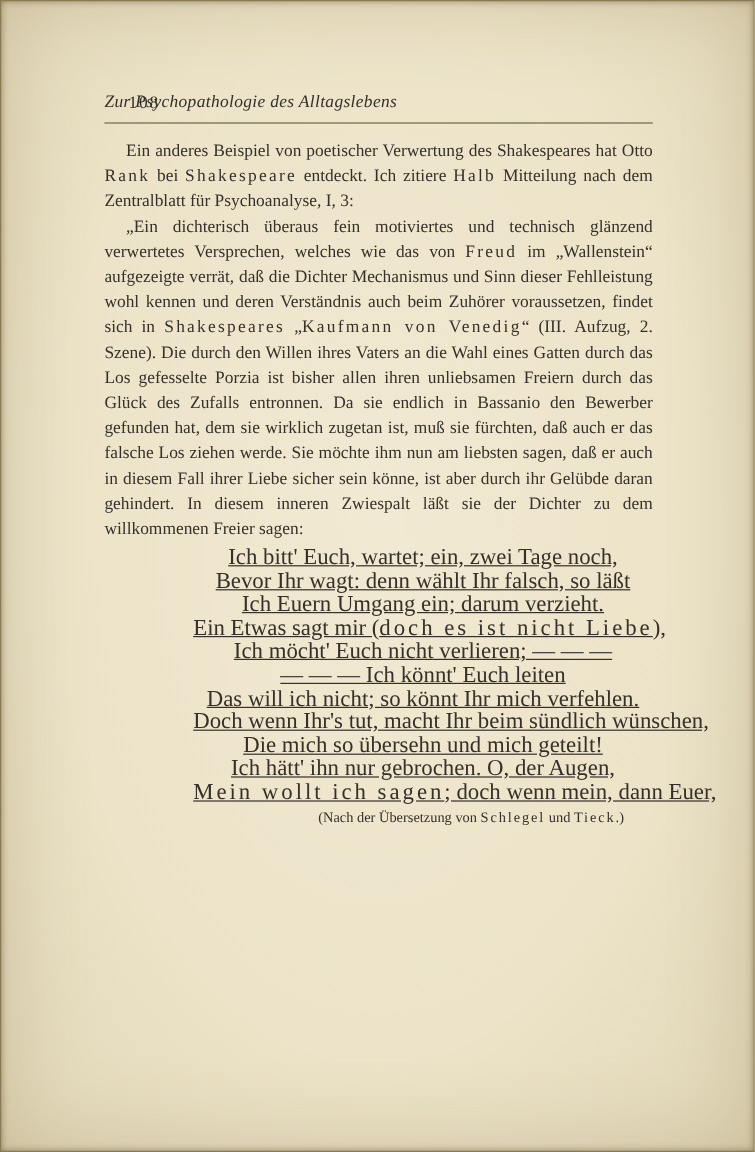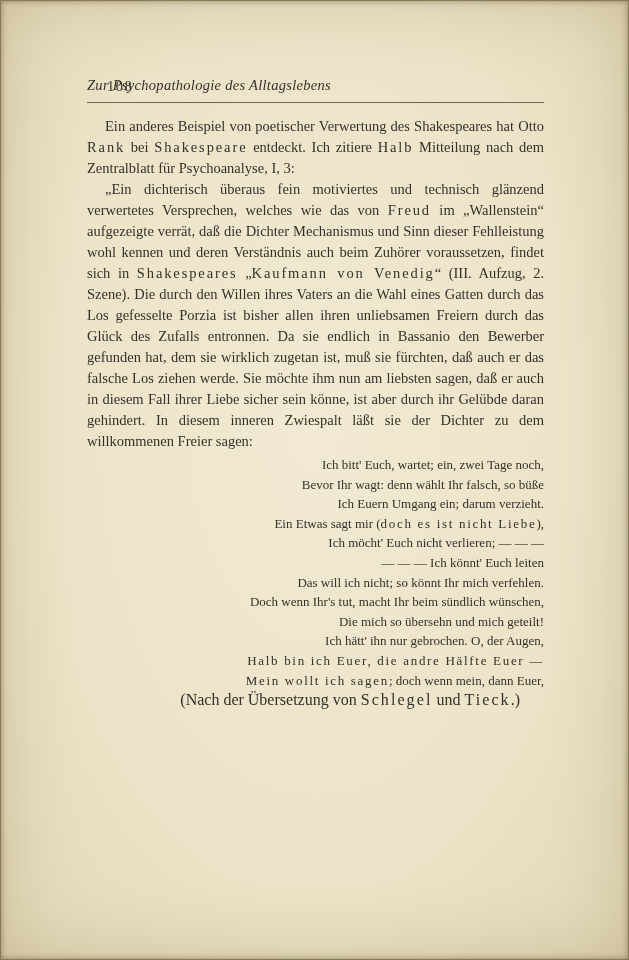--- a/index.html
+++ b/index.html
@@ -45,53 +45,53 @@
   .text-body{
     margin-top:13px;
     font-size:14.5px;line-height:21px;
     text-align:justify;
   }
   .para{margin:0;}
   .para.indent{text-indent:18px;}
   .sperr{letter-spacing:.13em;}
   .verse{
     margin:3px 0 0 74px;
-    font-size:13px;line-height:19.6px;
-    text-align:right;
+    font-size:19px;line-height:19.6px;
+    text-align:center;
+    text-decoration:underline;
   }
   .verse-line{white-space:nowrap;}
   .attribution{
-    font-size:16px;line-height:18px;
+    font-size:12px;line-height:18px;
     text-align:right;padding-right:24px;
     margin:1px 0 4px 0;
   }
 </style>
 </head>
 <body>
 
 <div class="scan">
   <div class="page">
     <div class="header">
       <span class="pageno">108</span>
       <span class="running">Zur Psychopathologie des Alltagslebens</span>
     </div>
     <hr class="rule">
     <div class="text-body">
         <p class="para indent"><span>Ein anderes Beispiel von poetischer Verwertung des Shakespeares hat Otto </span><span class="sperr">Rank</span><span> bei </span><span class="sperr">Shakespeare</span><span> entdeckt. Ich zitiere </span><span class="sperr">Halb</span><span> Mitteilung nach dem Zentralblatt für Psychoanalyse, I, 3:</span></p>
         <p class="para indent"><span>„Ein dichterisch überaus fein motiviertes und technisch glänzend verwertetes Versprechen, welches wie das von </span><span class="sperr">Freud</span><span> im „Wallenstein“ aufgezeigte verrät, daß die Dichter Mechanismus und Sinn dieser Fehlleistung wohl kennen und deren Verständnis auch beim Zuhörer voraussetzen, findet sich in </span><span class="sperr">Shakespeares</span><span> „</span><span class="sperr">Kaufmann von Venedig</span><span>“ (III. Aufzug, 2. Szene). Die durch den Willen ihres Vaters an die Wahl eines Gatten durch das Los gefesselte Porzia ist bisher allen ihren unliebsamen Freiern durch das Glück des Zufalls entronnen. Da sie endlich in Bassanio den Bewerber gefunden hat, dem sie wirklich zugetan ist, muß sie fürchten, daß auch er das falsche Los ziehen werde. Sie möchte ihm nun am liebsten sagen, daß er auch in diesem Fall ihrer Liebe sicher sein könne, ist aber durch ihr Gelübde daran gehindert. In diesem inneren Zwiespalt läßt sie der Dichter zu dem willkommenen Freier sagen:</span></p>
         <div class="verse">
           <div class="verse-line"><span>Ich bitt' Euch, wartet; ein, zwei Tage noch,</span></div>
-          <div class="verse-line"><span>Bevor Ihr wagt: denn wählt Ihr falsch, so büße</span></div>
+          <div class="verse-line"><span>Bevor Ihr wagt: denn wählt Ihr falsch, so läßt</span></div>
           <div class="verse-line"><span>Ich Euern Umgang ein; darum verzieht.</span></div>
           <div class="verse-line"><span>Ein Etwas sagt mir (</span><span class="sperr">doch es ist nicht Liebe</span><span>),</span></div>
           <div class="verse-line"><span>Ich möcht' Euch nicht verlieren; — — —</span></div>
           <div class="verse-line"><span>— — — Ich könnt' Euch leiten</span></div>
           <div class="verse-line"><span>Das will ich nicht; so könnt Ihr mich verfehlen.</span></div>
           <div class="verse-line"><span>Doch wenn Ihr's tut, macht Ihr beim sündlich wünschen,</span></div>
           <div class="verse-line"><span>Die mich so übersehn und mich geteilt!</span></div>
           <div class="verse-line"><span>Ich hätt' ihn nur gebrochen. O, der Augen,</span></div>
-          <div class="verse-line"><span class="sperr">Halb bin ich Euer, die andre Hälfte Euer —</span></div>
           <div class="verse-line"><span class="sperr">Mein wollt ich sagen</span><span>; doch wenn mein, dann Euer,</span></div>
         </div>
         <div class="attribution"><span>(Nach der Übersetzung von </span><span class="sperr">Schlegel</span><span> und </span><span class="sperr">Tieck</span><span>.)</span></div>
       </div>
   </div>
 </div>
 
 </body></html>

